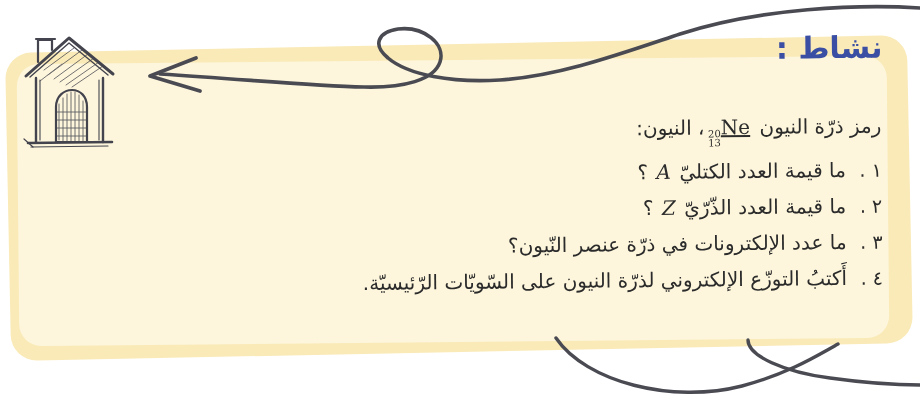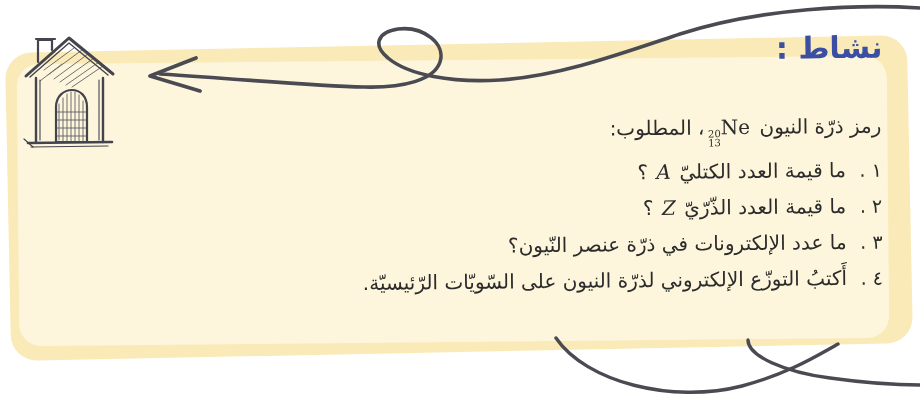--- a/index.html
+++ b/index.html
@@ -108,21 +108,21 @@
   .isotope .nums {
     display: inline-flex;
     flex-direction: column;
     vertical-align: -0.30em;
     line-height: 0.92;
     font-size: 10px;
     margin-left: 0.5px;
     text-align: center;
     margin-top: 44px;
   }
-  .isotope .sym { font-size: 20px; }
+  .isotope .sym { font-size: 20px; text-decoration: underline; }
 
   ol.qlist {
     list-style: none;
     margin: 0;
     padding: 0;
     direction: rtl;
   }
   ol.qlist li {
     display: flex;
     flex-direction: row;
@@ -164,21 +164,21 @@
   <div class="content">
 
     <div class="card-title">نشاط :</div>
 
     <div class="body-block">
 
       <p class="lead-line">
         <span>رمز ذرّة النيون </span><span class="isotope"><span class="nums">
               <span>20</span>
               <span>13</span>
-            </span><span class="sym">Ne</span></span><span>، المطلوب:</span>
+            </span><span class="sym">Ne</span></span><span>، النيون:</span>
       </p>
 
       <ol class="qlist">
         <li>
           <span class="q-marker">١ .</span>
           <span class="q-text"><span>ما قيمة العدد الكتليّ </span><span class="mathvar">A</span><span> ؟</span></span>
         </li>
         <li>
           <span class="q-marker">٢ .</span>
           <span class="q-text"><span>ما قيمة العدد الذّرّيّ </span><span class="mathvar">Z</span><span> ؟</span></span>

